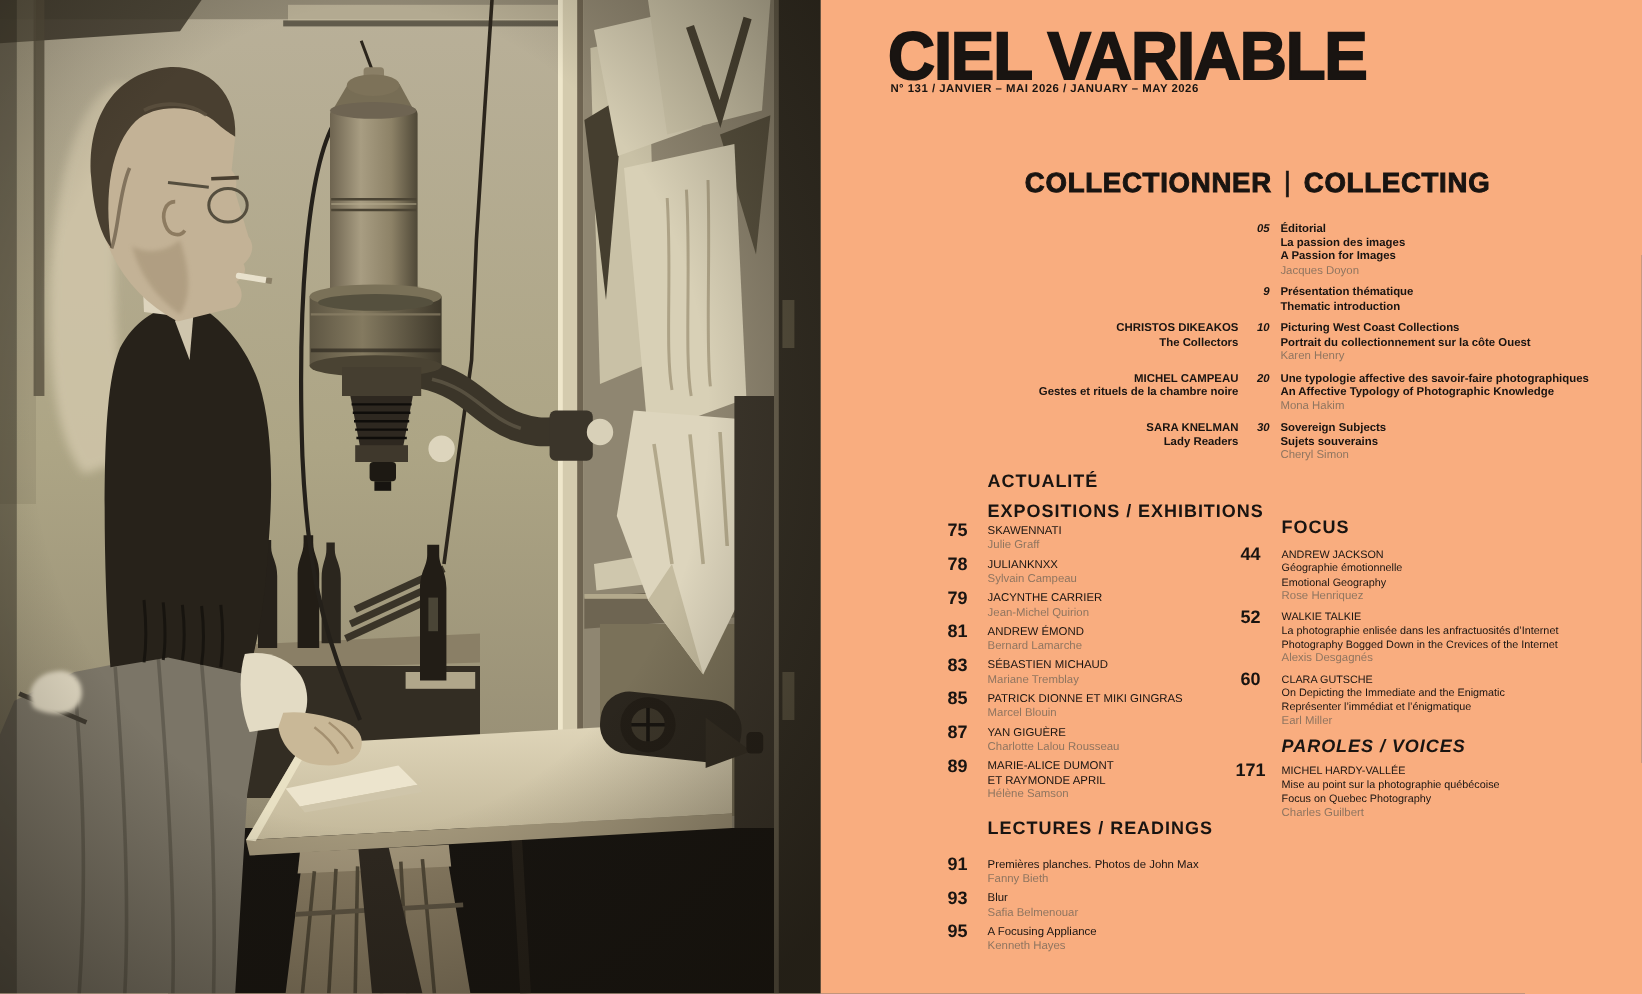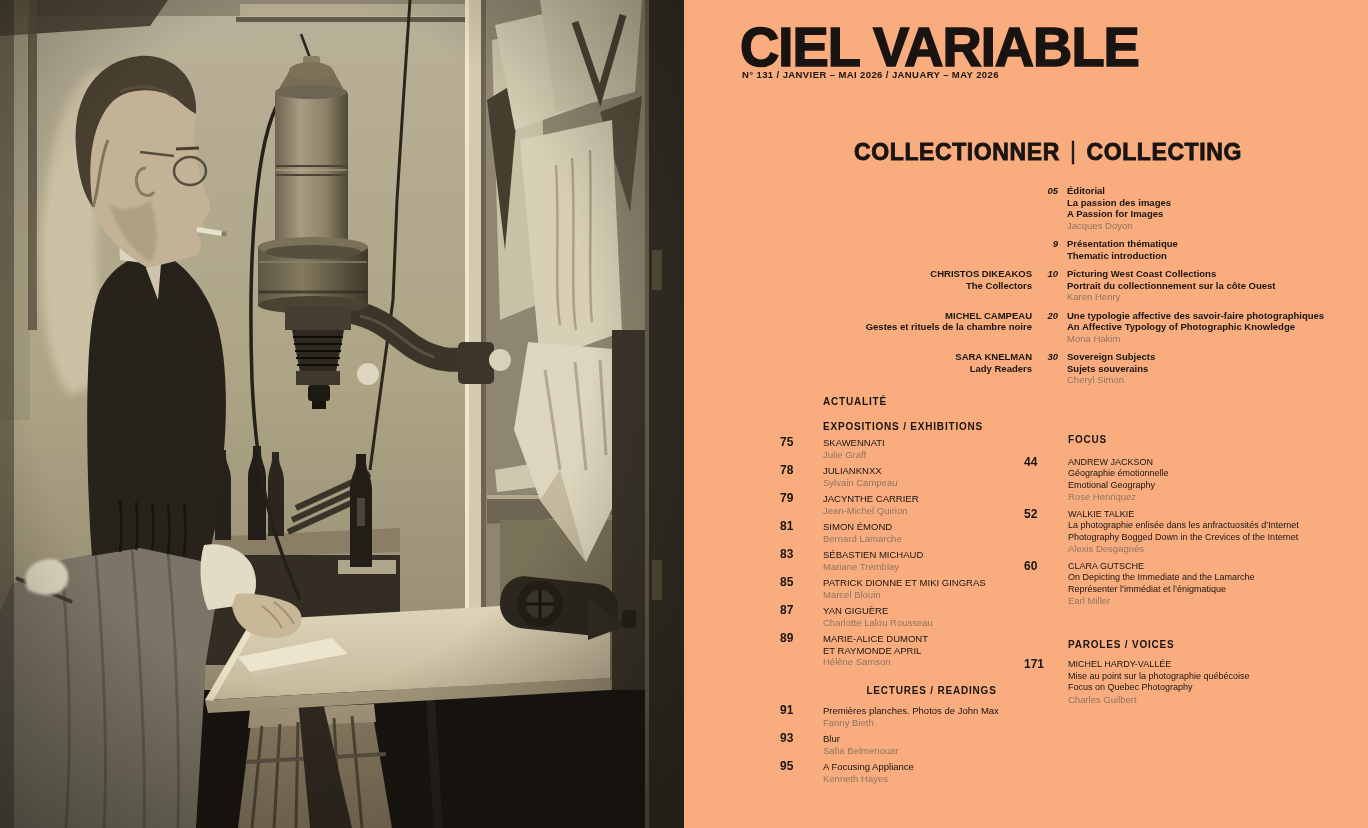--- a/index.html
+++ b/index.html
@@ -44,30 +44,30 @@
   .c-sub{font-size:9.5px;font-weight:bold;line-height:11.5px;white-space:nowrap;}
   .feat-page{grid-column:2;text-align:right;font-size:9.5px;font-weight:bold;line-height:11.5px;font-style:italic;}
   .feat-body{grid-column:4;}
   .t-line{font-size:9.5px;font-weight:bold;line-height:11.5px;white-space:nowrap;}
   .t-author{font-size:9.5px;line-height:11.5px;color:var(--muted);white-space:nowrap;}
 
   
   .col{position:absolute;}
   .col-left{left:96px;top:396px;width:260px;}
   .col-right{left:340px;top:434px;width:330px;}
-  .col-header{font-size:10px;font-weight:bold;letter-spacing:.8px;line-height:11.5px;padding-left:43px;white-space:nowrap;}
+  .col-header{font-size:15px;font-weight:bold;letter-spacing:.8px;line-height:11.5px;padding-left:43px;white-space:nowrap;}
   .col-right .col-header{padding-left:44px;}
   .hdr-actualite{margin-bottom:13px;}
   .hdr-expositions{margin-bottom:5px;}
-  .hdr-lectures{margin-top:17px;margin-bottom:9px;text-align:center;}
+  .hdr-lectures{margin-top:17px;margin-bottom:19px;}
   .hdr-focus{margin-bottom:11px;}
-  .hdr-paroles{margin-top:32px;margin-bottom:9px;}
+  .hdr-paroles{margin-top:10px;margin-bottom:9px;font-style:italic;}
   .item-row{display:grid;grid-template-columns:36px 1fr;column-gap:7px;margin-bottom:5px;}
   .col-right .item-row{column-gap:8px;margin-bottom:6px;}
-  .i-page{text-align:left;font-size:12px;font-weight:bold;line-height:11.5px;}
+  .i-page{text-align:center;font-size:15px;font-weight:bold;line-height:11.5px;}
   .i-line{font-size:9.5px;font-weight:normal;line-height:11.5px;white-space:nowrap;}
   .col-right .i-line{font-size:9px;}
   .i-author{font-size:9.5px;line-height:11.5px;color:var(--muted);white-space:nowrap;}
 </style>
 </head>
 <body>
 
 <div class="spread">
 
   <div class="photo-panel">
@@ -397,21 +397,21 @@
           <div class="item-row">
             <div class="i-page">79</div>
             <div class="i-body">
               <div class="i-line">JACYNTHE CARRIER</div>
               <div class="i-author">Jean-Michel Quirion</div>
             </div>
           </div>
           <div class="item-row">
             <div class="i-page">81</div>
             <div class="i-body">
-              <div class="i-line">SIMON ÉMOND</div>
+              <div class="i-line">ANDREW ÉMOND</div>
               <div class="i-author">Bernard Lamarche</div>
             </div>
           </div>
           <div class="item-row">
             <div class="i-page">83</div>
             <div class="i-body">
               <div class="i-line">SÉBASTIEN MICHAUD</div>
               <div class="i-author">Mariane Tremblay</div>
             </div>
           </div>
@@ -482,21 +482,21 @@
               <div class="i-line">WALKIE TALKIE</div>
               <div class="i-line">La photographie enlisée dans les anfractuosités d’Internet</div>
               <div class="i-line">Photography Bogged Down in the Crevices of the Internet</div>
               <div class="i-author">Alexis Desgagnés</div>
             </div>
           </div>
           <div class="item-row">
             <div class="i-page">60</div>
             <div class="i-body">
               <div class="i-line">CLARA GUTSCHE</div>
-              <div class="i-line">On Depicting the Immediate and the Lamarche</div>
+              <div class="i-line">On Depicting the Immediate and the Enigmatic</div>
               <div class="i-line">Représenter l’immédiat et l’énigmatique</div>
               <div class="i-author">Earl Miller</div>
             </div>
           </div>
         </div>
       <div class="col-header hdr-paroles">PAROLES / VOICES</div>
       <div>
           <div class="item-row">
             <div class="i-page">171</div>
             <div class="i-body">

